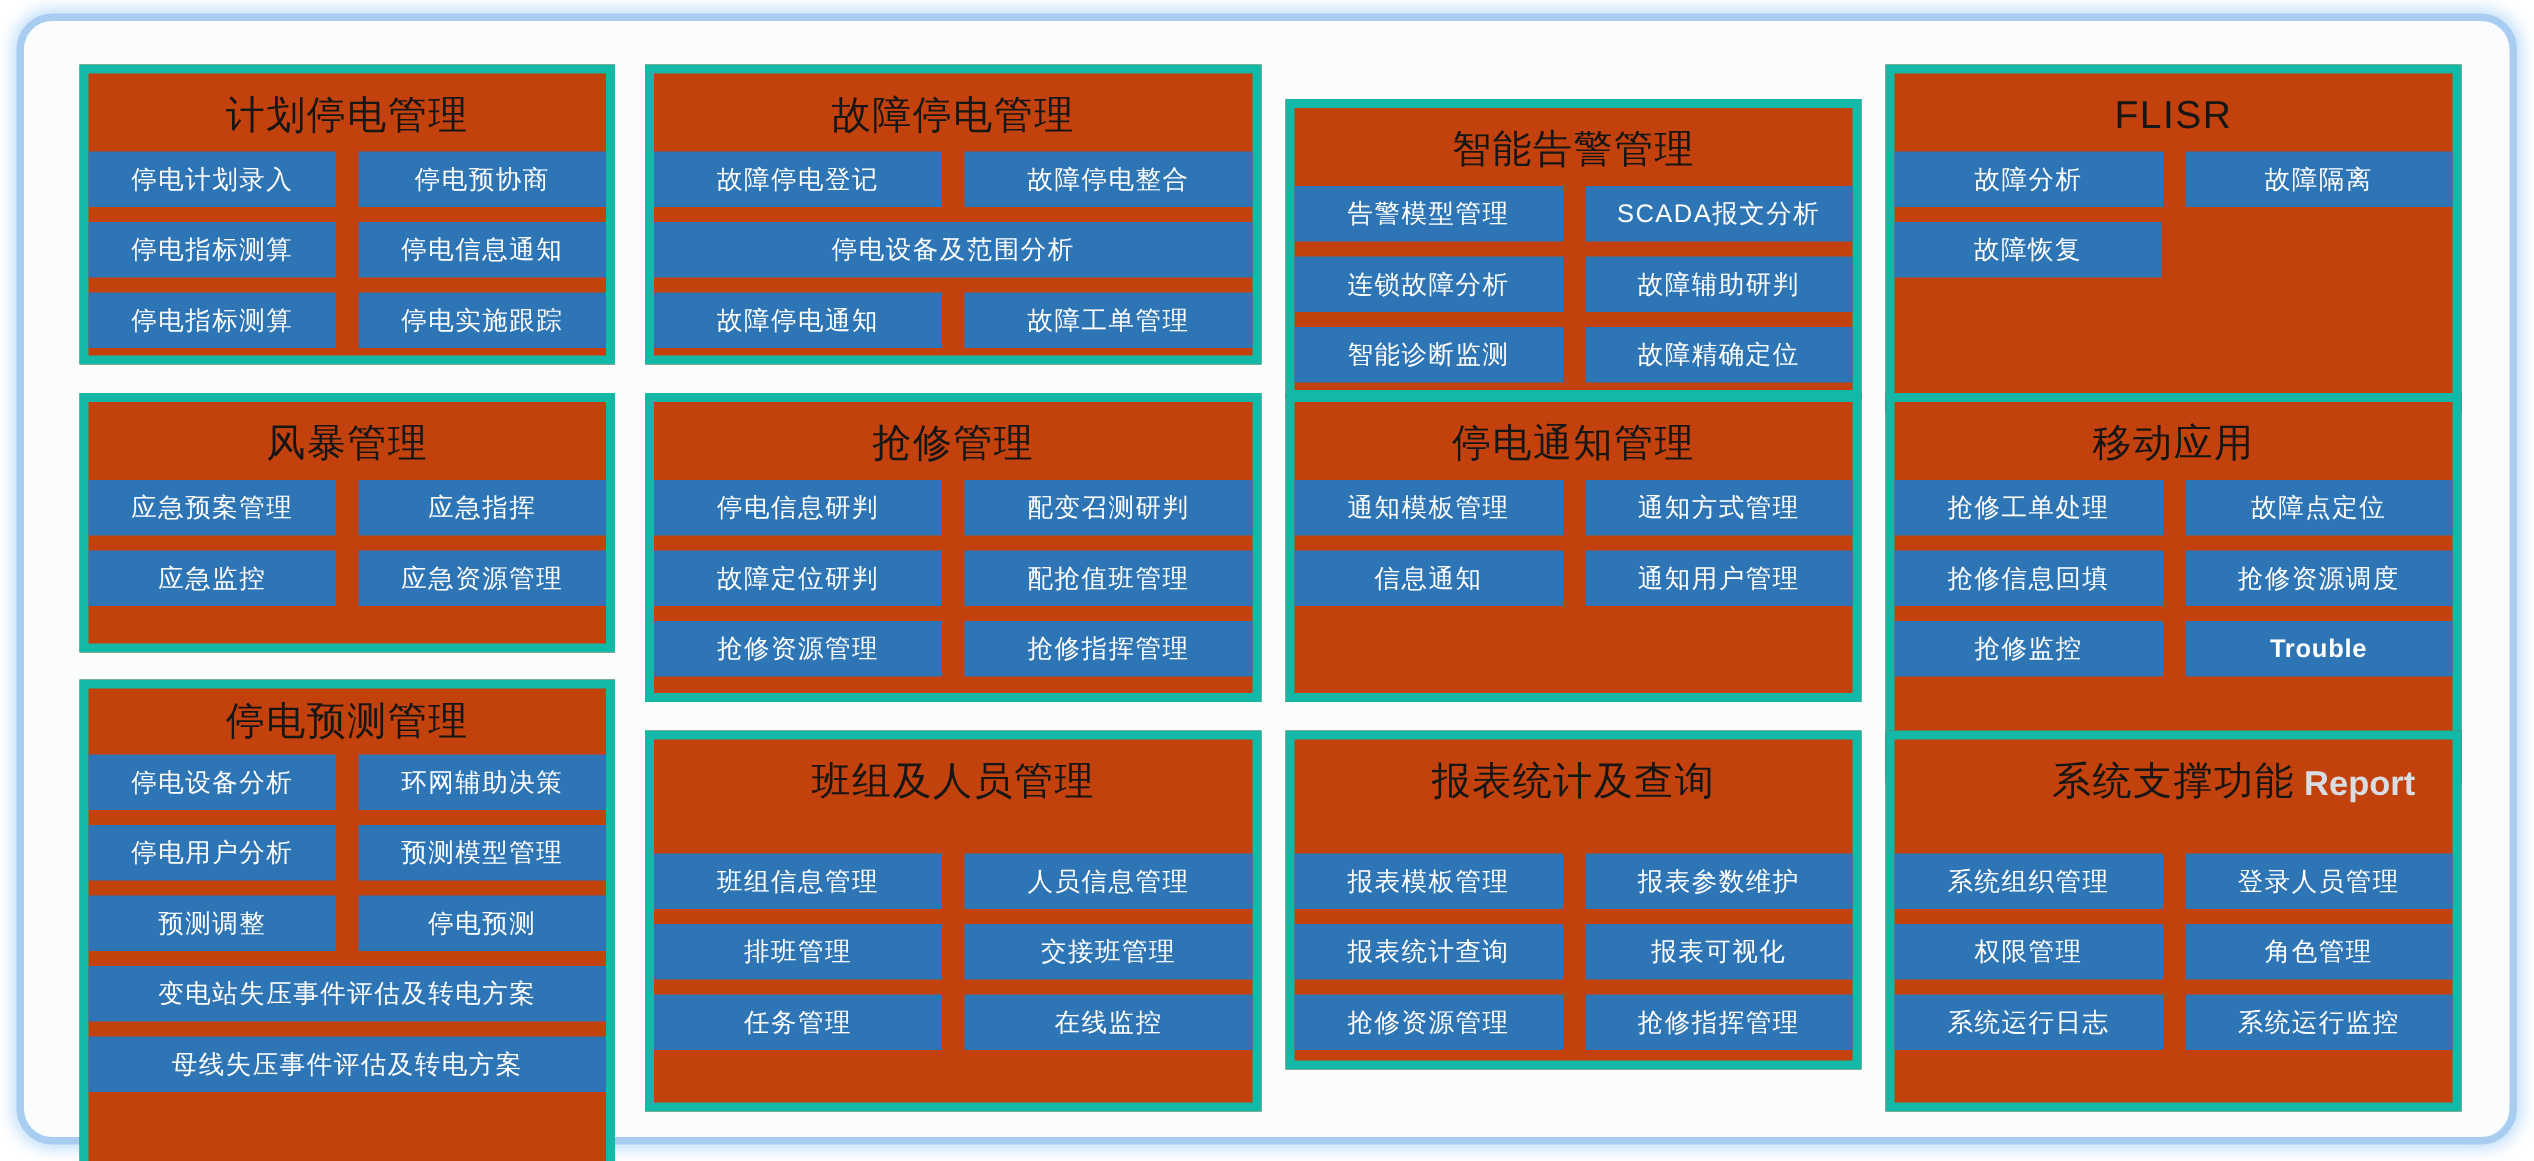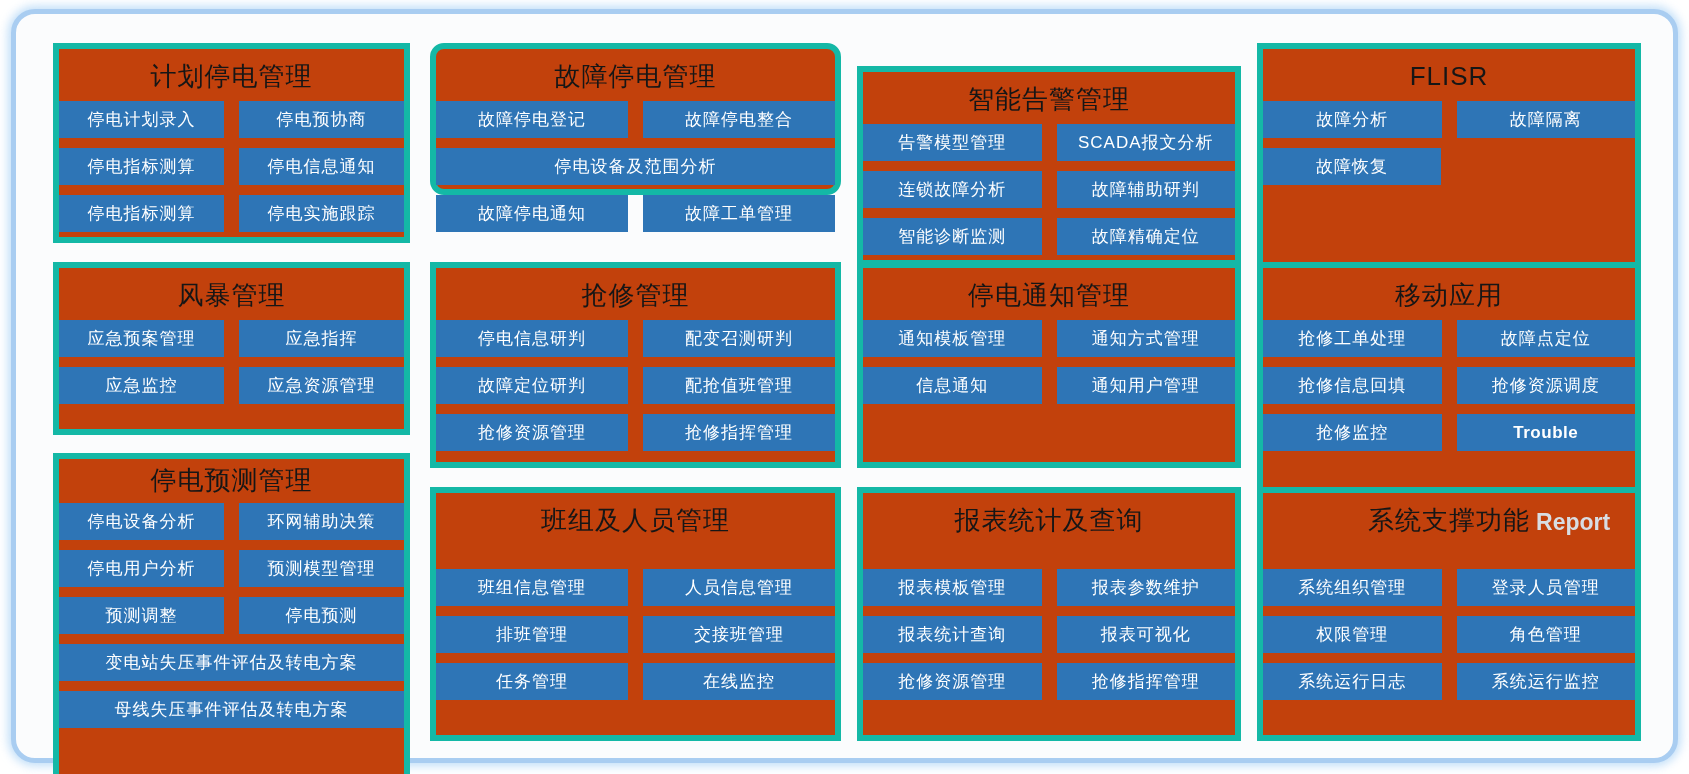--- a/index.html
+++ b/index.html
@@ -53,30 +53,30 @@
   .btn.solo{flex:0 0 calc(50% - 8px);}
   .row.wide .btn{flex-basis:100%;}
   .btn.latin{font-weight:600;letter-spacing:.5px;}
   .report-overlay{
     position:absolute;left:71%;bottom:-20px;transform:translateX(-50%);
     color:#d8dde3;font-size:23px;font-weight:700;white-space:nowrap;
     pointer-events:none;z-index:3;margin-left:46px;
   }
   
   .p0{left:53px;top:43px;width:357px;height:200px;}
-  .p1{left:430px;top:43px;width:411px;height:152px;border-radius:14px;}
+  .p1{left:430px;top:43px;width:411px;height:200px;}
   .p2{left:857px;top:43px;width:384px;height:200px;margin-top:23px;}
   .p3{left:1257px;top:43px;width:384px;height:232px;}
   .p4{left:53px;top:262px;width:357px;height:173px;}
   .p5{left:430px;top:262px;width:411px;height:206px;}
   .p6{left:857px;top:262px;width:384px;height:206px;}
   .p7{left:1257px;top:262px;width:384px;height:260px;}
   .p8{left:53px;top:453px;width:357px;height:350px;}
   .p9{left:430px;top:487px;width:411px;height:254px;}
-  .p10{left:857px;top:487px;width:384px;height:254px;}
+  .p10{left:857px;top:487px;width:384px;height:226px;}
   .p11{left:1257px;top:487px;width:384px;height:254px;}
   .p8 .panel-title{padding:8px 0 10px;}
 </style>
 </head>
 <body>
 
 <div class="canvas">
   <div class="frame"></div>
   <div id="panels-layer">
       <div class="panel p0">

